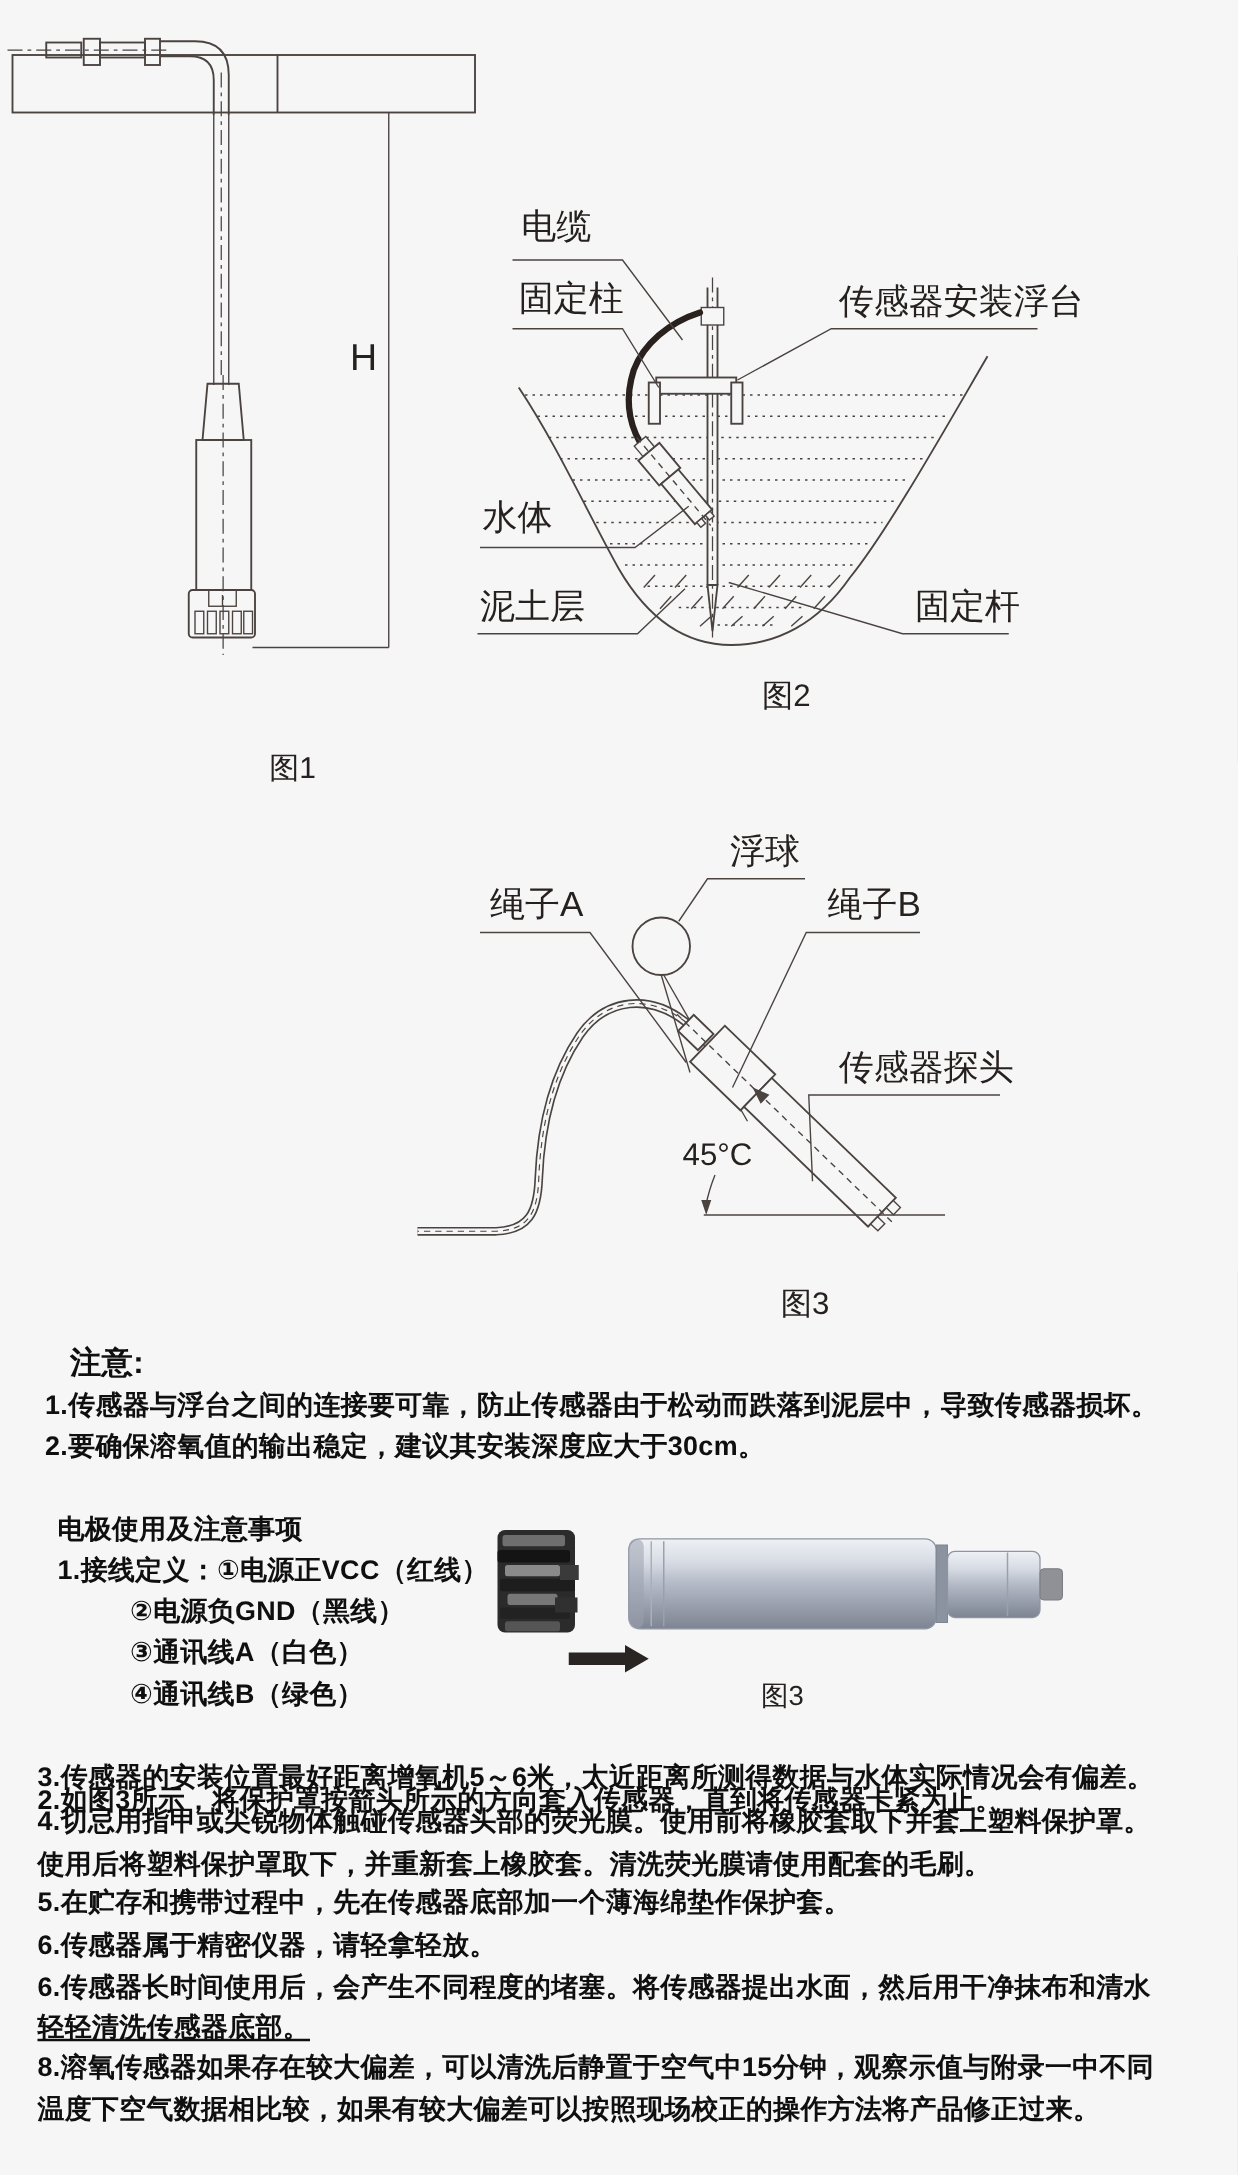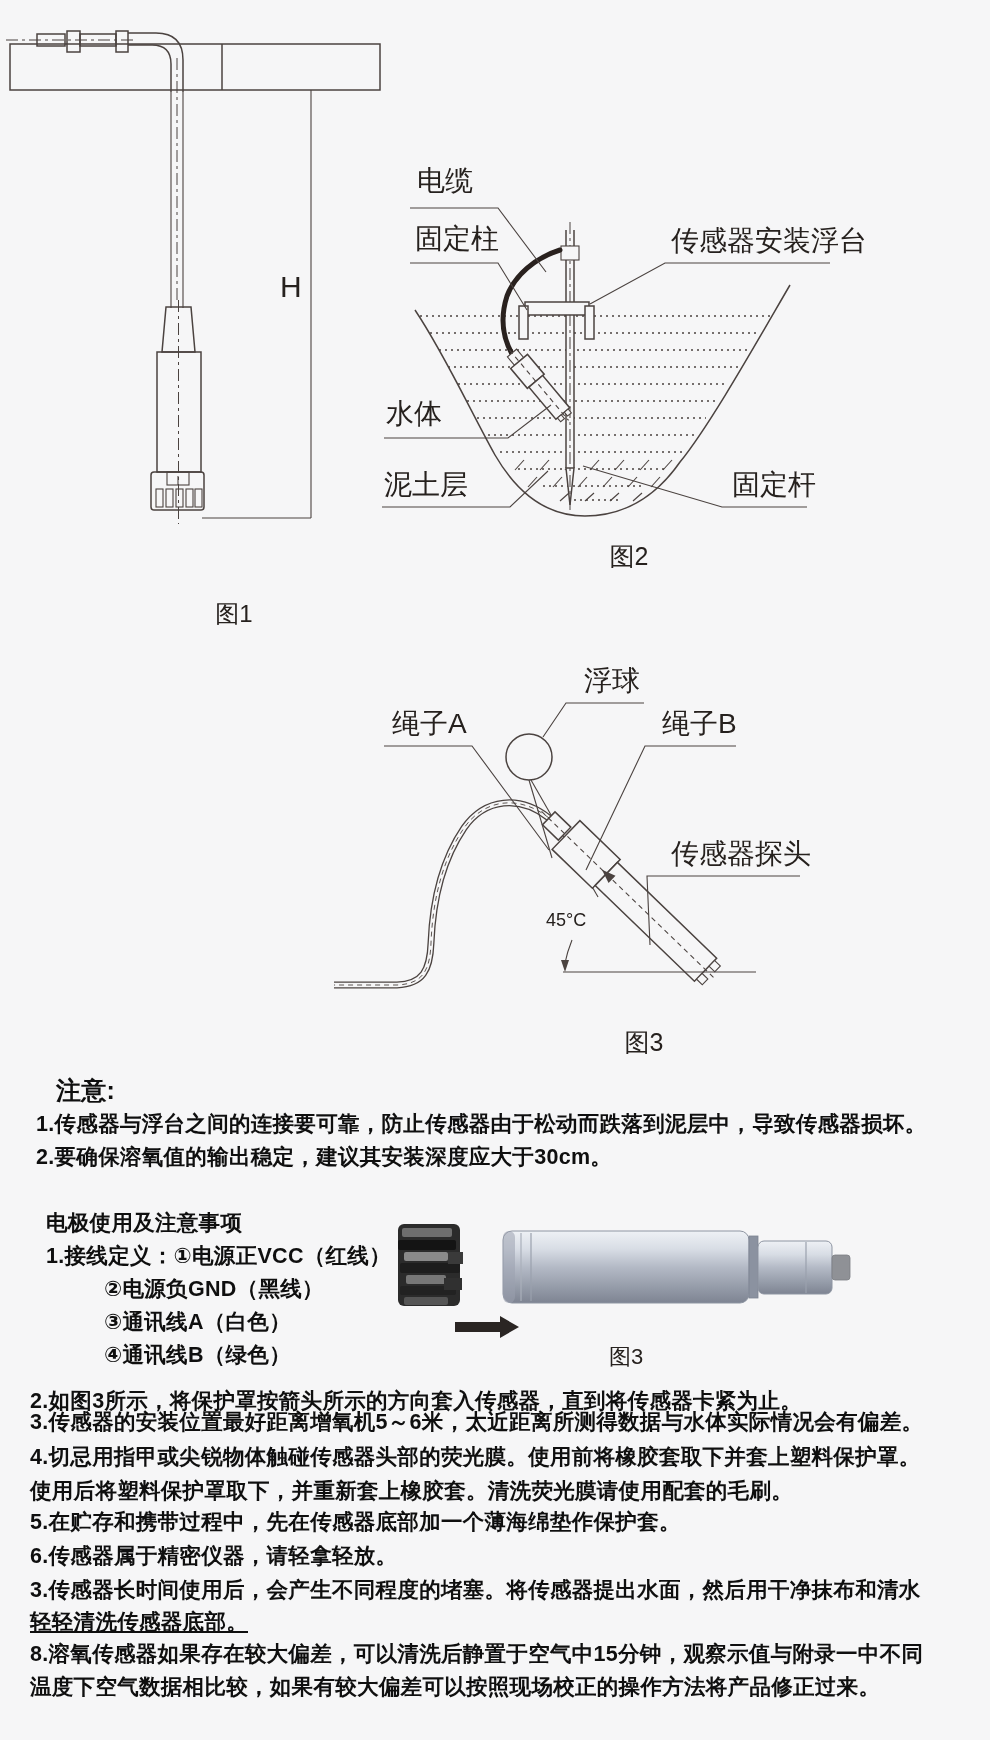--- a/index.html
+++ b/index.html
@@ -205,38 +205,38 @@
   <div class="lbl" style="left:671px;top:226px;">传感器安装浮台</div>
   <div class="lbl" style="left:386px;top:399px;">水体</div>
   <div class="lbl" style="left:384px;top:470px;">泥土层</div>
   <div class="lbl" style="left:732px;top:470px;">固定杆</div>
   <div class="figcap" style="left:597px;top:540px;width:64px;">图2</div>
 
   <div class="lbl" style="left:392px;top:709px;">绳子A</div>
   <div class="lbl" style="left:584px;top:666px;">浮球</div>
   <div class="lbl" style="left:662px;top:709px;">绳子B</div>
   <div class="lbl" style="left:671px;top:839px;">传感器探头</div>
-  <div class="lbl" style="left:546px;top:911px;font-size:18px;">45°C</div>
+  <div class="lbl" style="left:546px;top:911px;font-size:25px;">45°C</div>
   <div class="figcap" style="left:612px;top:1026px;width:64px;">图3</div>
 
   <div class="body-line" style="left:36px;top:1074px;font-size:25px;font-weight:700;margin-left:20px;">注意:</div>
   <div class="body-line" style="left:36px;top:1111px;">1.传感器与浮台之间的连接要可靠，防止传感器由于松动而跌落到泥层中，导致传感器损坏。</div>
   <div class="body-line" style="left:36px;top:1144px;">2.要确保溶氧值的输出稳定，建议其安装深度应大于30cm。</div>
 
   <div class="body-line" style="left:46px;top:1210px;">电极使用及注意事项</div>
   <div class="body-line" style="left:46px;top:1243px;">1.接线定义：①电源正VCC（红线）</div>
   <div class="body-line" style="left:104px;top:1276px;">②电源负GND（黑线）</div>
   <div class="body-line" style="left:104px;top:1309px;">③通讯线A（白色）</div>
   <div class="body-line" style="left:104px;top:1342px;">④通讯线B（绿色）</div>
   <div class="figcap" style="left:594px;top:1342px;width:64px;font-size:22px;">图3</div>
 
-  <div class="body-line" style="left:30px;top:1388px;">2.如图3所示，将保护罩按箭头所示的方向套入传感器，直到将传感器卡紧为止。</div>
+  <div class="body-line" style="left:30px;top:1427px;">2.如图3所示，将保护罩按箭头所示的方向套入传感器，直到将传感器卡紧为止。</div>
   <div class="body-line" style="left:30px;top:1409px;">3.传感器的安装位置最好距离增氧机5～6米，太近距离所测得数据与水体实际情况会有偏差。</div>
   <div class="body-line" style="left:30px;top:1444px;">4.切忌用指甲或尖锐物体触碰传感器头部的荧光膜。使用前将橡胶套取下并套上塑料保护罩。</div>
   <div class="body-line" style="left:30px;top:1478px;text-align:center;">使用后将塑料保护罩取下，并重新套上橡胶套。清洗荧光膜请使用配套的毛刷。</div>
   <div class="body-line" style="left:30px;top:1509px;">5.在贮存和携带过程中，先在传感器底部加一个薄海绵垫作保护套。</div>
   <div class="body-line" style="left:30px;top:1543px;text-align:center;">6.传感器属于精密仪器，请轻拿轻放。</div>
-  <div class="body-line" style="left:30px;top:1577px;">3.传感器长时间使用后，会产生不同程度的堵塞。将传感器提出水面，然后用干净抹布和清水</div>
+  <div class="body-line" style="left:30px;top:1577px;">6.传感器长时间使用后，会产生不同程度的堵塞。将传感器提出水面，然后用干净抹布和清水</div>
   <div class="body-line" style="left:30px;top:1609px;text-decoration:underline;">轻轻清洗传感器底部。</div>
   <div class="body-line" style="left:30px;top:1641px;">8.溶氧传感器如果存在较大偏差，可以清洗后静置于空气中15分钟，观察示值与附录一中不同</div>
   <div class="body-line" style="left:30px;top:1674px;">温度下空气数据相比较，如果有较大偏差可以按照现场校正的操作方法将产品修正过来。</div>
 
 </div>
 
 </body></html>

